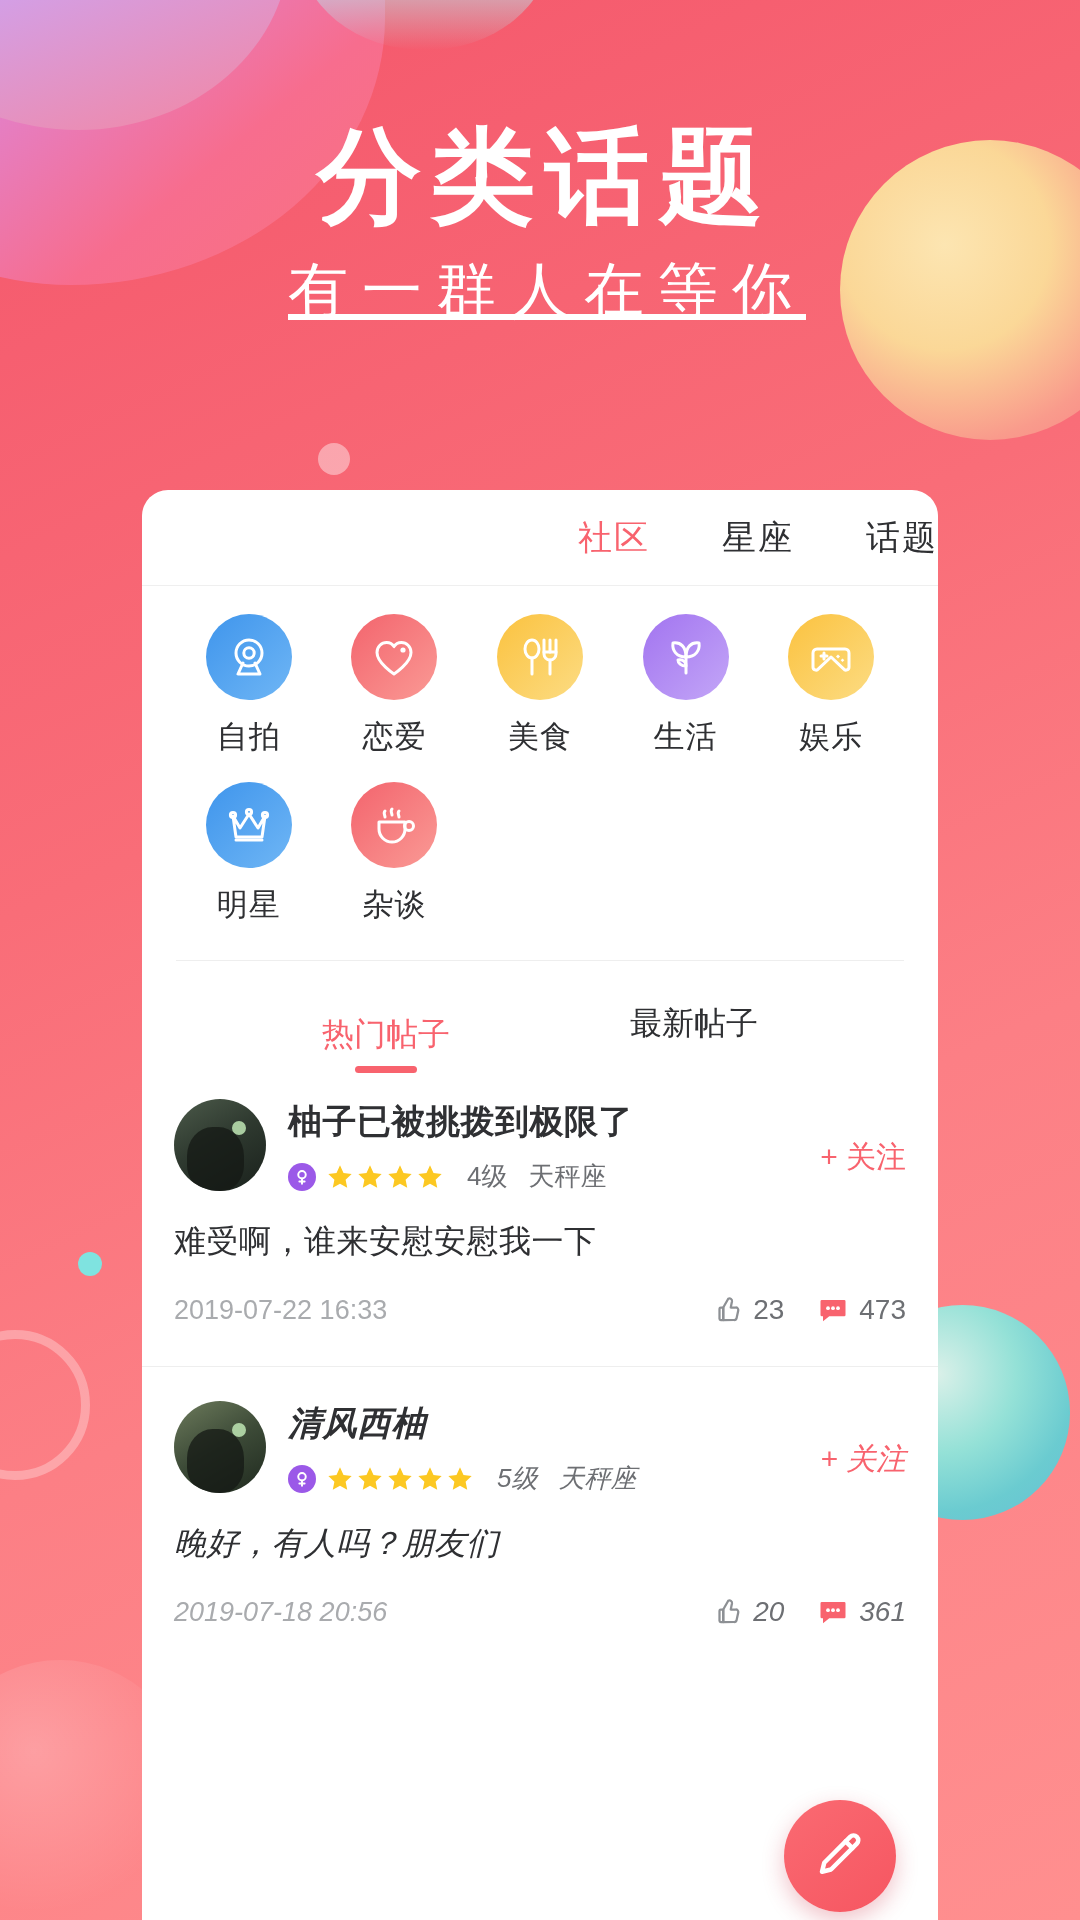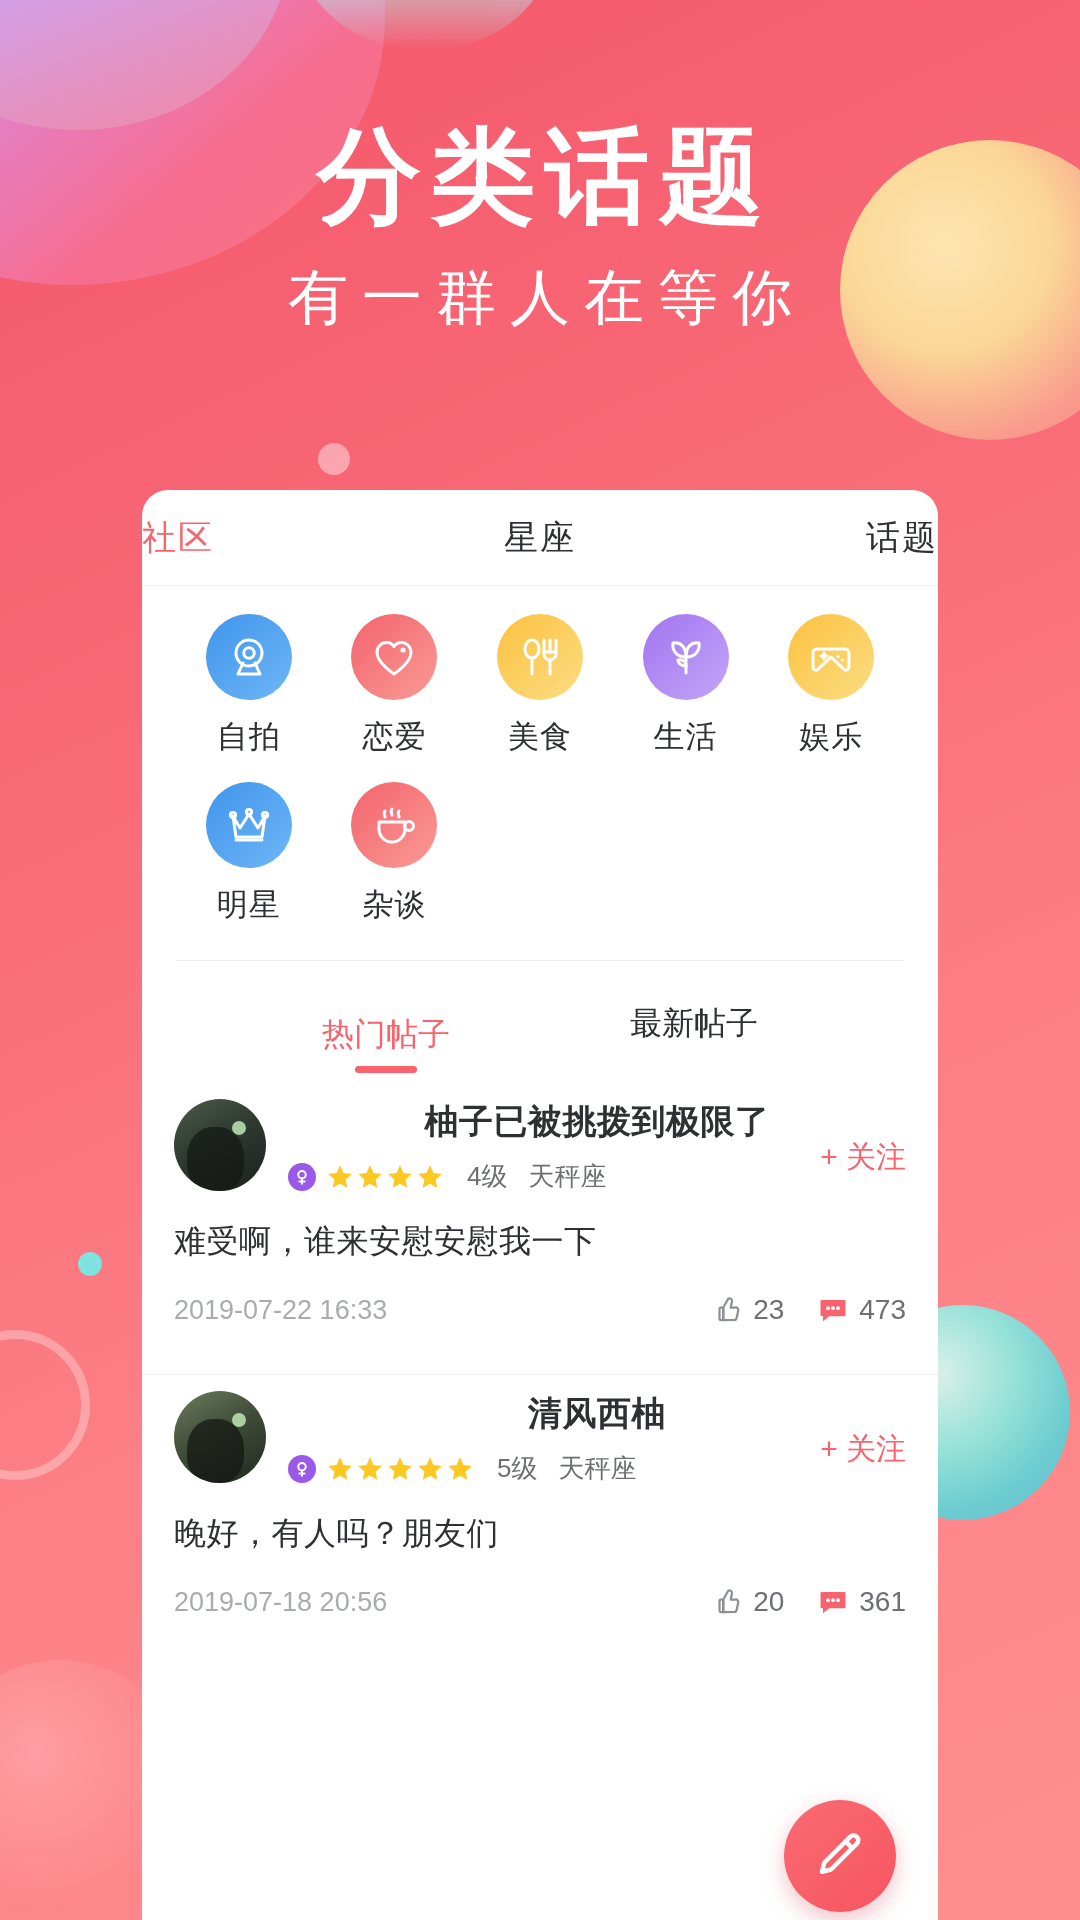--- a/index.html
+++ b/index.html
@@ -67,36 +67,36 @@
   
   .hero {
     position: absolute; left: 0; right: 0; top: 118px;
     text-align: center; color: #fff;
   }
   .hero-title {
     font-size: 104px; font-weight: 700; letter-spacing: 10px;
     line-height: 1.12; text-indent: 10px;
   }
   .hero-sub {
-    margin-top: 24px;
-    font-size: 60px; font-weight: 400; letter-spacing: 14px; text-indent: 14px;
+    margin-top: 17px;
+    font-size: 60px; font-weight: 400; letter-spacing: 14px; text-indent: 14px; text-decoration: underline;
   }
 
   
   .card {
     position: absolute; left: 142px; top: 490px;
     width: 796px; height: 1430px;
     background: #fff;
     border-radius: 26px 26px 0 0;
     overflow: hidden;
   }
 
   .top-tabs {
-    height: 96px; display: flex; align-items: center; justify-content: space-between;
-    gap: 48px; border-bottom: 1px solid #efefef;
+    height: 96px; display: flex; align-items: center; justify-content: flex-end;
+    gap: 72px; border-bottom: 1px solid #efefef;
   }
   .top-tab { font-size: 34px; color: #2f3033; letter-spacing: 2px; }
   .top-tab.active { color: #f8636e; }
 
   
   .cat-grid {
     padding: 28px 34px 18px 34px;
     display: grid; grid-template-columns: repeat(5, 1fr);
     row-gap: 24px;
   }
@@ -123,39 +123,39 @@
   }
   .post-tab { font-size: 32px; color: #2f3033; position: relative; padding-bottom: 16px; }
   .post-tab.active { color: #f8636e; margin-top: 22px; }
   .post-tab.active::after {
     content: ""; position: absolute; left: 50%; transform: translateX(-50%);
     bottom: 0; width: 62px; height: 7px; border-radius: 4px; background: #f8636e;
   }
 
   
   .post { padding: 18px 32px 0 32px; }
-  .post + .post { border-top: 1px solid #eeeeee; margin-top: 22px; padding-top: 16px; }
+  .post + .post { border-top: 1px solid #eeeeee; margin-top: 14px; padding-top: 34px; font-style: italic; }
   .post-head { display: flex; align-items: flex-start; position: relative; }
   .avatar {
     width: 92px; height: 92px; border-radius: 50%; flex: 0 0 92px;
     overflow: hidden; position: relative;
   }
   .avatar-a { background: linear-gradient(150deg,#4c5a4a 0%, #2f3a30 45%, #1a211c 100%); }
   .avatar-b { background: linear-gradient(150deg,#6d7b5c 0%, #3c4a37 50%, #202a1f 100%); }
   .avatar::after {
     content: ""; position: absolute; left: 14%; top: 30%;
     width: 62%; height: 70%; border-radius: 45% 45% 40% 40%;
     background: rgba(20,24,20,.75);
   }
   .avatar-spark {
     position: absolute; width: 14px; height: 14px; border-radius: 50%;
     background: rgba(190,230,180,.85); right: 22%; top: 24%;
   }
   .post-meta { margin-left: 22px; flex: 1; }
-  .post-title { font-size: 34px; font-weight: 700; color: #2f3033; letter-spacing: .5px; text-align: center; }
+  .post-title { font-size: 34px; font-weight: 700; color: #2f3033; letter-spacing: .5px; }
   .badge-row { display: flex; align-items: center; margin-top: 14px; gap: 7px; }
   .gender-badge {
     width: 28px; height: 28px; border-radius: 50%;
     background: #9b59e8; display: flex; align-items: center; justify-content: center;
   }
   .gender-badge svg { width: 18px; height: 18px; }
   .stars { display: flex; gap: 2px; margin-left: 3px; }
   .stars svg { width: 28px; height: 28px; }
   .lvl { margin-left: 16px; font-size: 26px; color: #6d6f73; }
   .sign { margin-left: 14px; font-size: 26px; color: #6d6f73; }

